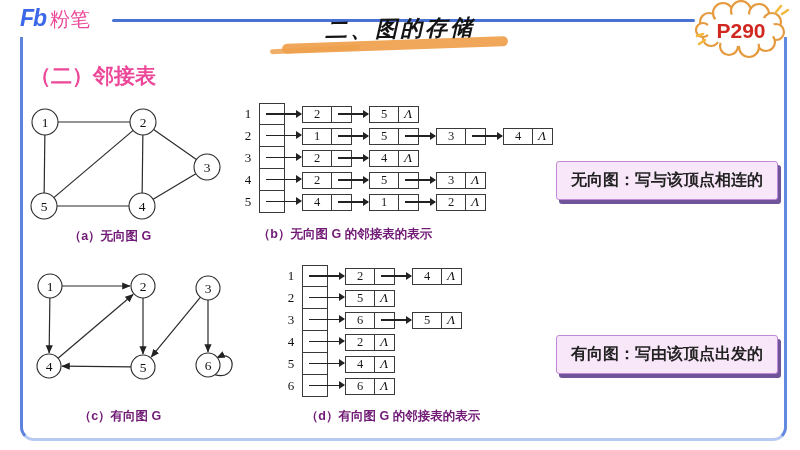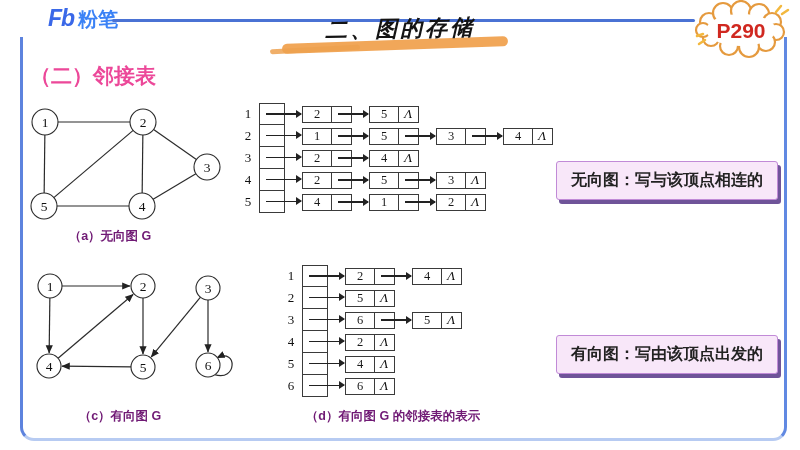--- a/index.html
+++ b/index.html
@@ -1,22 +1,22 @@
 <!DOCTYPE html>
 <html><head>
 <meta charset="utf-8">
 <style>
   html,body{margin:0;padding:0;background:#fff;}
   #stage{position:relative;width:800px;height:450px;background:#fff;overflow:hidden;
          font-family:"Liberation Sans",sans-serif;color:#1a1a1a;}
 
   
-  #logo{position:absolute;left:20px;top:5px;display:flex;align-items:baseline;margin-left:28px;}
+  #logo{position:absolute;left:20px;top:5px;display:flex;align-items:baseline;}
   #logo .fb{font-size:23px;font-weight:900;font-style:italic;color:#3a68e8;letter-spacing:-1px;}
-  #logo .nm{font-size:20px;font-weight:700;color:#3b82f6;margin-left:4px;}
+  #logo .nm{font-size:20px;font-weight:400;color:#ec4899;margin-left:4px;}
   #topline{position:absolute;left:112px;top:19px;width:583px;height:3px;background:#4a72d4;border-radius:2px;}
   #badge{position:absolute;left:693px;top:0px;width:100px;height:62px;}
 
   
   #frame{position:absolute;left:20px;top:37px;width:761px;height:401px;
          border-left:3px solid #5d83de;border-bottom:3px solid #b7cbf2;border-right:3px solid #6189e2;
          border-bottom-left-radius:14px;border-bottom-right-radius:14px;}
 
   
   #title-wrap{position:absolute;left:290px;top:14px;width:220px;height:42px;}
@@ -255,20 +255,21 @@
           </div>
         </div>
         <div class="nbox">
           <div class="cell data">2</div>
           <div class="cell ptr">
             <span class="lambda">Λ</span>
           </div>
         </div>
       </div>
     </div>
+  <div id="cap-b" class="fig-caption">（b）无向图 G 的邻接表的表示</div>
 
   <svg id="graph-c" class="graph" width="225" height="115">
       <defs>
         <marker id="arr-c" markerWidth="8" markerHeight="8" refX="6.5" refY="3" orient="auto">
           <path d="M0,0 L7,3 L0,6 z" fill="#222"></path>
         </marker>
       </defs>
       <line x1="33.5" y1="18" x2="102" y2="18" class="edge" marker-end="url(#arr-c)"></line>
       <line x1="21.85626122915285" y1="29.499101667771935" x2="21.162487306175038" y2="85.00101550599695" class="edge" marker-end="url(#arr-c)"></line>
       <line x1="29.757702981501936" y1="90.54663576042388" x2="105.09998793395434" y2="26.425542183868657" class="edge" marker-end="url(#arr-c)"></line>

